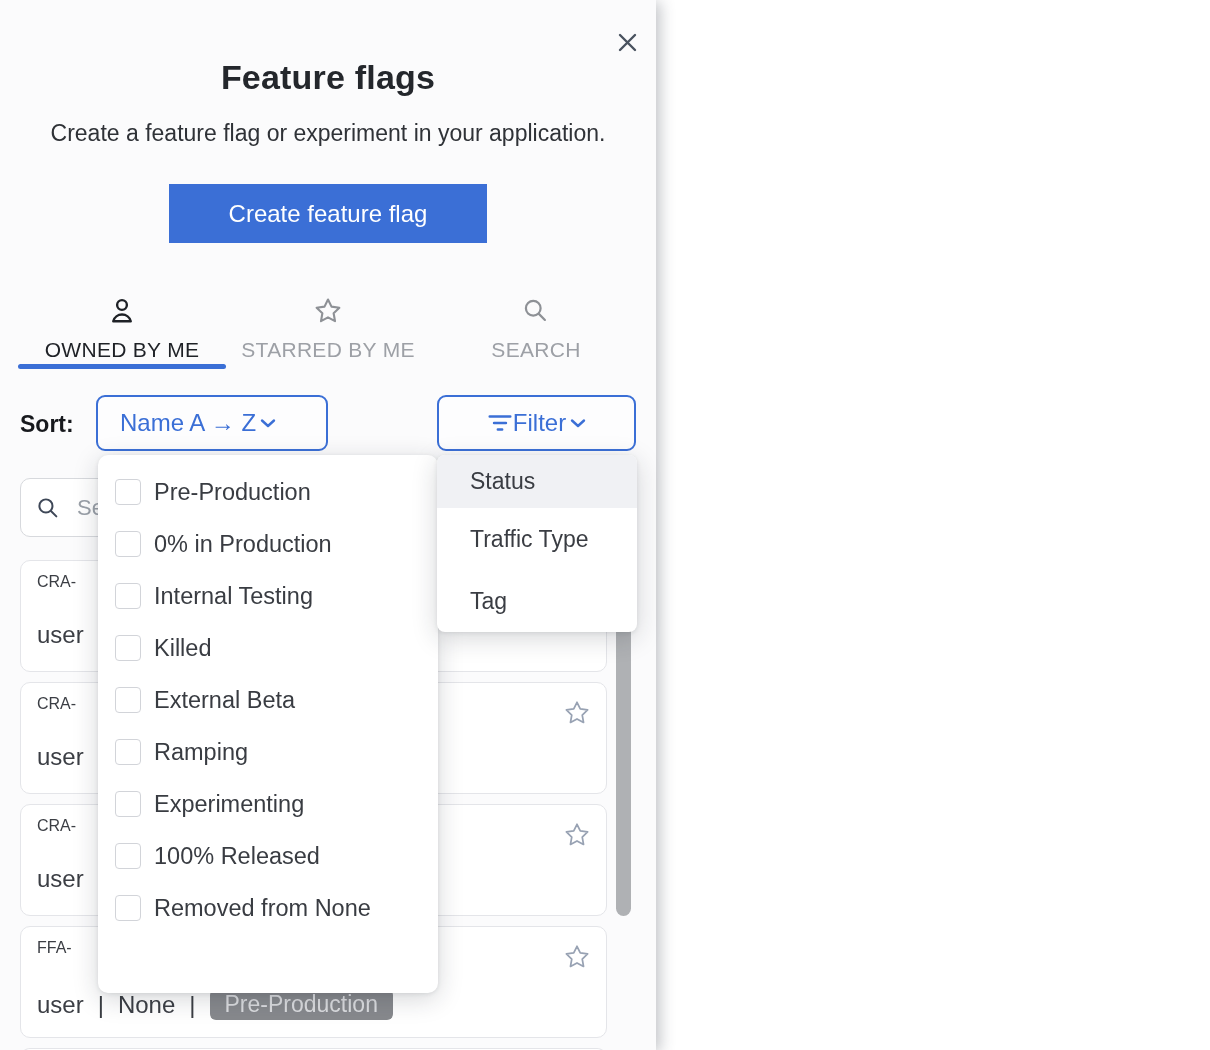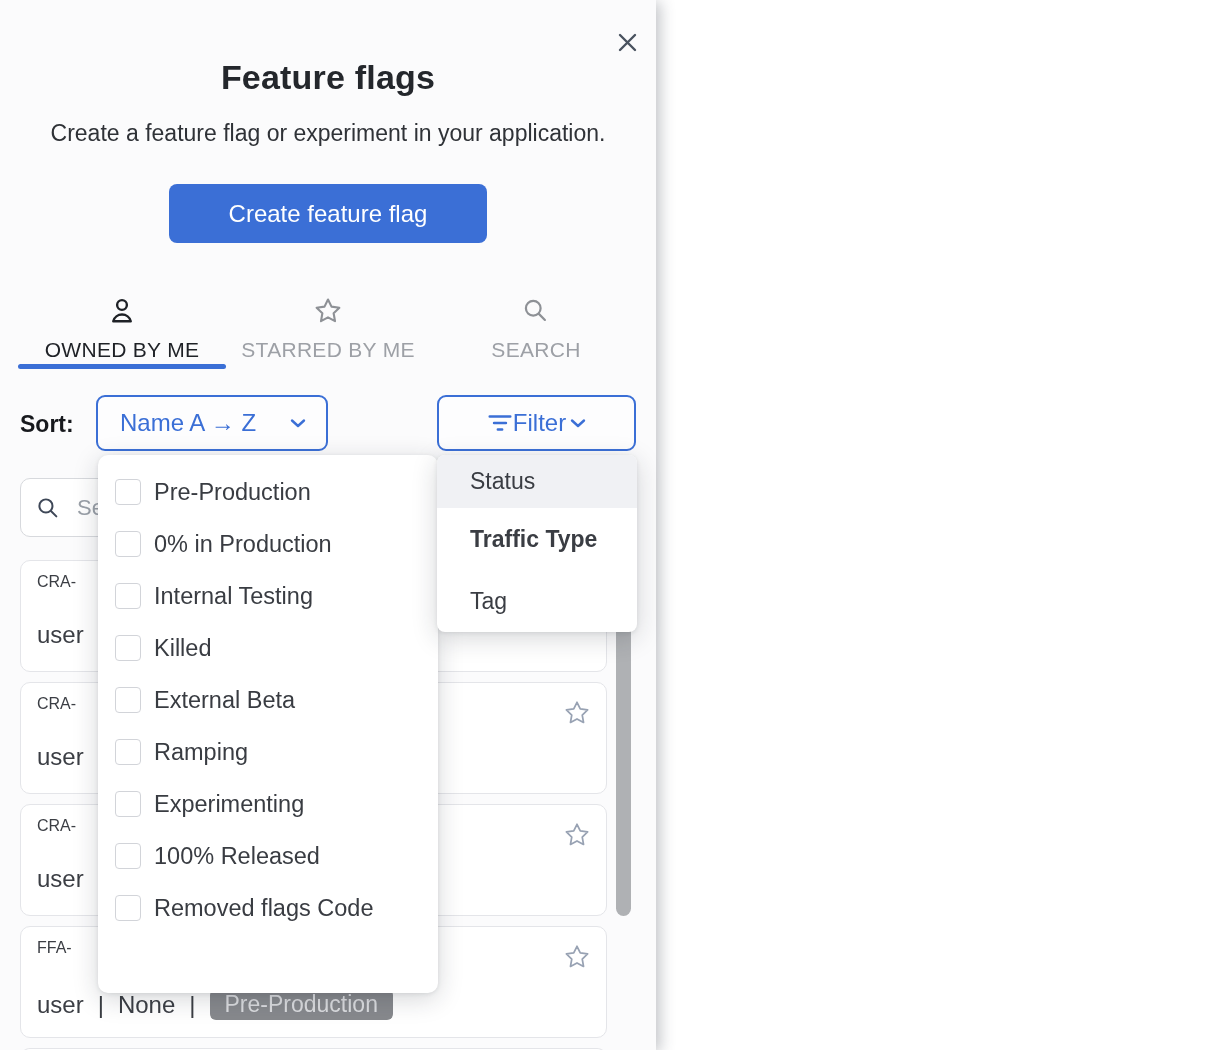--- a/index.html
+++ b/index.html
@@ -20,36 +20,36 @@
   
   .panel{position:absolute;left:0;top:0;width:656px;height:1050px;background:#fbfbfc;
          box-shadow:4px 2px 14px rgba(50,55,70,.30);}
   .close-btn{position:absolute;left:610px;top:25px;width:34px;height:34px;border:none;background:transparent;
              display:flex;align-items:center;justify-content:center;cursor:pointer;color:#49525f;}
   .page-title{position:absolute;left:0;top:58px;width:656px;text-align:center;
               font-size:34px;font-weight:700;color:#24272c;letter-spacing:.2px;}
   .page-sub{position:absolute;left:0;top:120px;width:656px;text-align:center;
             font-size:23px;color:#2f3237;}
   .create-btn{position:absolute;left:169px;top:184px;width:318px;height:59px;background:var(--accent);
-              border:none;border-radius:8px;color:#fff;font-size:24px;cursor:pointer;}
+              border:none;border-radius:0;color:#fff;font-size:24px;cursor:pointer;}
 
   
   .tab{position:absolute;top:296px;height:72px;display:flex;flex-direction:column;align-items:center;
        justify-content:flex-start;background:transparent;border:none;cursor:pointer;color:var(--text-muted);}
   .tab .t-icon{width:30px;height:30px;}
   .tab .t-label{margin-top:12px;font-size:21px;letter-spacing:.3px;white-space:nowrap;}
   .tab.active{color:#1e2126;}
   .tab.active .t-label{color:#1e2126;}
   .tab-underline{position:absolute;left:18px;top:364px;width:208px;height:5px;border-radius:3px;background:var(--accent);}
 
   
   .sort-label{position:absolute;left:20px;top:411px;font-size:23px;font-weight:700;color:#17191d;}
   .pill-btn{position:absolute;top:395px;height:56px;border:2px solid var(--accent);border-radius:9px;
             background:#fdfdfe;display:flex;align-items:center;color:var(--accent);font-size:24px;cursor:pointer;}
-  .sort-btn{left:96px;width:232px;padding:0 16px 0 22px;justify-content:space-between;}
+  .sort-btn{left:96px;width:232px;padding:0 16px 0 22px;}
   .filter-btn{left:437px;width:199px;padding:0 12px 0 16px;justify-content:center;}
   .pill-btn .chev{width:24px;height:24px;flex:0 0 auto;}
 
   
   .search-wrap{position:absolute;left:20px;top:478px;width:587px;height:59px;}
   .search-wrap input{width:100%;height:100%;border:1.5px solid #d7d9dd;border-radius:10px;background:#fff;
                      padding:0 14px 0 56px;font-size:22px;color:#5b6067;outline:none;}
   .search-wrap input::placeholder{color:#9aa0a8;}
   .search-wrap .s-icon{position:absolute;left:15px;top:17px;width:25px;height:25px;color:#3e4757;pointer-events:none;}
 
@@ -73,21 +73,21 @@
   .menu{position:absolute;background:#fff;border-radius:10px;z-index:20;
         box-shadow:0 6px 26px rgba(30,35,45,.18),0 1px 4px rgba(30,35,45,.10);}
   .sort-menu{left:98px;top:455px;width:340px;height:538px;padding-top:11px;}
   .sort-menu .mi{height:52px;display:flex;align-items:center;padding-left:17px;cursor:pointer;}
   .checkbox{width:26px;height:26px;border:1.5px solid #d2d4d9;border-radius:4px;background:#fff;margin-right:13px;flex:0 0 auto;}
   .sort-menu .mi-label{font-size:23.5px;color:#393c42;white-space:nowrap;}
 
   .filter-menu{left:437px;top:455px;width:200px;height:177px;border-radius:8px;overflow:hidden;}
   .filter-menu .fi{display:flex;align-items:center;padding-left:33px;font-size:23px;color:#3a3d43;cursor:pointer;}
   .fi-status{height:53px;background:#f0f1f4;}
-  .fi-traffic{height:62px;font-weight:bold;}
+  .fi-traffic{height:62px;}
   .fi-tag{height:62px;}
 
   svg{display:block;}
 </style>
 </head>
 <body>
 
 <div id="stage">
 
   <div class="bg-area">
@@ -249,21 +249,21 @@
       <div class="mi">
         <span class="checkbox"></span>
         <span class="mi-label">Experimenting</span>
       </div>
       <div class="mi">
         <span class="checkbox"></span>
         <span class="mi-label">100% Released</span>
       </div>
       <div class="mi">
         <span class="checkbox"></span>
-        <span class="mi-label">Removed flags Code</span>
+        <span class="mi-label">Removed from None</span>
       </div>
     </div>
 
     <div class="menu filter-menu">
       <div class="fi fi-status">Status</div>
       <div class="fi fi-traffic">Traffic Type</div>
       <div class="fi fi-tag">Tag</div>
     </div>
 
   </div>

